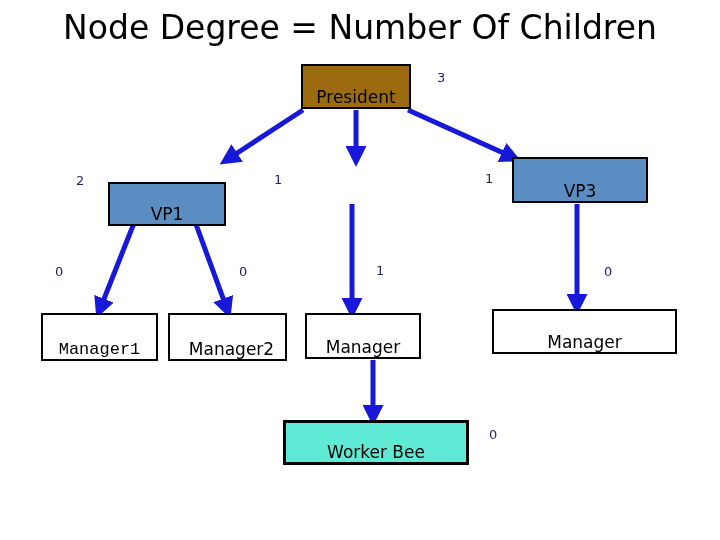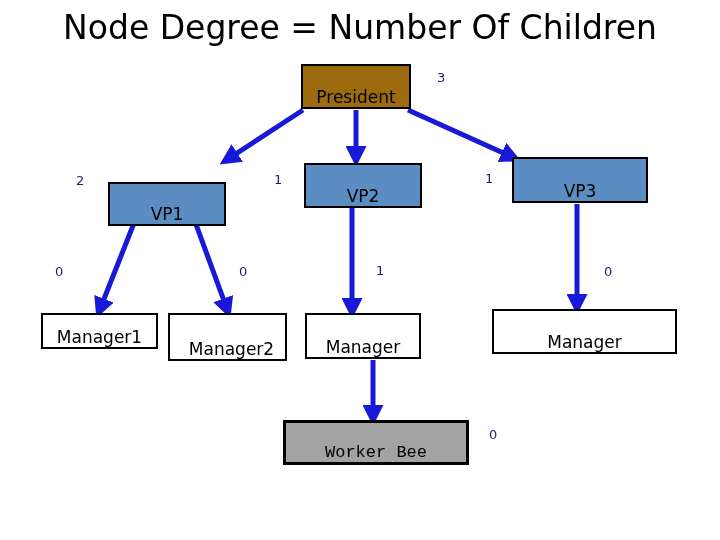--- a/index.html
+++ b/index.html
@@ -43,23 +43,22 @@
   .node.president {
     background: #9c6b10;
   }
   .node.vp {
     background: #5b8dc2;
   }
   .node.plain {
     background: #ffffff;
   }
   .node.worker {
-    background: #a3a3a3;
+    background: #5eead4;
     border-width: 3px;
-    font-family: Liberation Mono, monospace;
   }
   .degree {
     position: absolute;
     color: #1f1f6e;
     font-size: 13px;
     font-family: "DejaVu Sans", sans-serif;
     z-index: 4;
     white-space: nowrap;
   }
   #edges {
@@ -99,31 +98,28 @@
   <div class="node president" style="left:301px; top:64px; width:110px; height:45px;">
     <span>President</span>
   </div>
   <div class="degree" style="left:437px; top:70px;">3</div>
 
   <div class="node vp" style="left:108px; top:162px; width:118px; height:44px;margin-top:20px;">
     <span>VP1</span>
   </div>
   <div class="degree" style="left:76px; top:173px;">2</div>
 
-  <div class="node vp" style="left:304px; top:163px; width:118px; height:45px;">
-    <span>VP2</span>
-  </div>
   <div class="degree" style="left:274px; top:172px;">1</div>
 
   <div class="node vp" style="left:512px; top:157px; width:136px; height:46px;">
     <span>VP3</span>
   </div>
   <div class="degree" style="left:485px; top:171px;">1</div>
 
-  <div class="node plain" style="left:41px; top:313px; width:117px; height:36px;">
+  <div class="node plain" style="left:41px; top:313px; width:117px; height:48px;font-family:Liberation Mono, monospace;">
     <span>Manager1</span>
   </div>
   <div class="degree" style="left:55px; top:264px;">0</div>
 
   <div class="node plain" style="left:168px; top:313px; width:119px; height:48px;padding-left:8px;">
     <span>Manager2</span>
   </div>
   <div class="degree" style="left:239px; top:264px;">0</div>
 
   <div class="node plain" style="left:305px; top:313px; width:116px; height:46px;">

